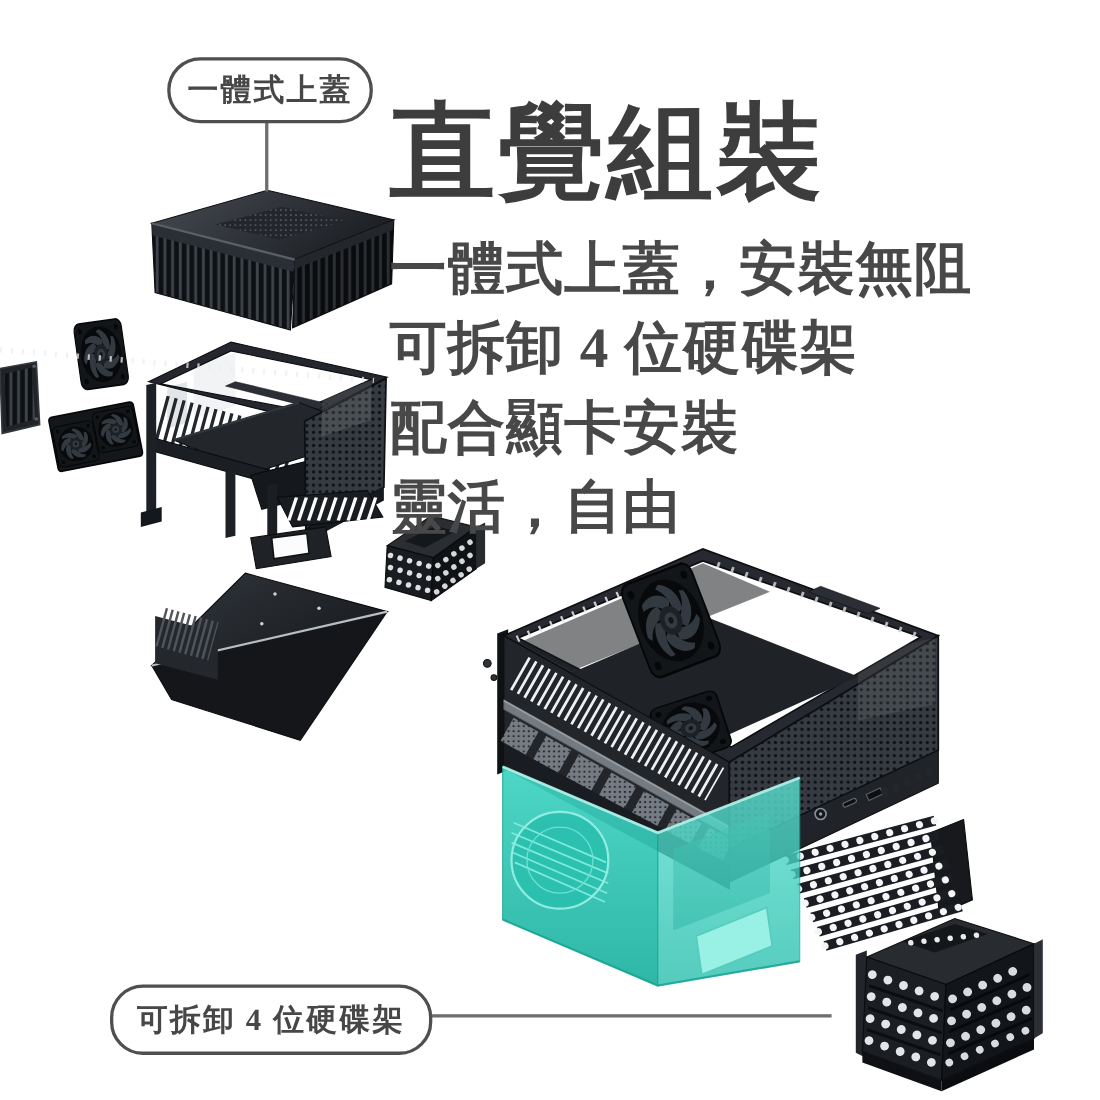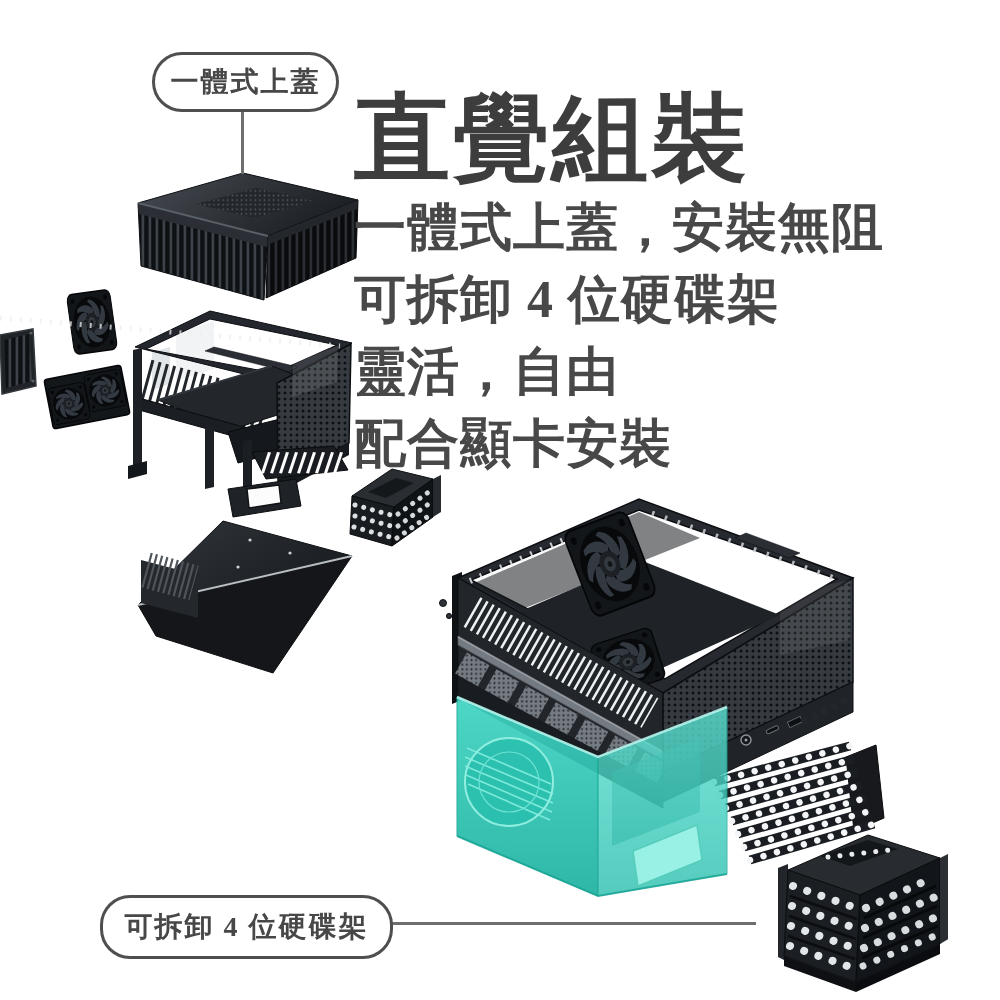--- a/index.html
+++ b/index.html
@@ -9,21 +9,21 @@
   .callout{position:absolute;border:3px solid #4f4f4f;border-radius:30px;background:#ffffff;
            color:#474747;display:flex;align-items:center;justify-content:center;
            font-weight:600;letter-spacing:2px;z-index:5;}
   .callout-top{left:152px;top:52px;width:181px;height:54px;font-size:28px;}
   .callout-bottom{left:100px;top:895px;width:287px;height:58px;font-size:28px;}
   .leader{position:absolute;background:#6e6e6e;z-index:4;}
   .leader-v{left:241px;top:108px;width:3px;height:66px;}
   .leader-h{left:387px;top:922px;width:369px;height:3px;}
   .headline{position:absolute;top:90px;right:34px;color:#3d3d3d;z-index:5;}
   .headline h1{margin:0;font-size:96px;line-height:1.02;font-weight:700;letter-spacing:3px;}
-  .headline .sub{margin-top:4px;padding-right:30px;font-size:52px;line-height:72px;
+  .headline .sub{margin-top:22px;padding-right:30px;font-size:52px;line-height:72px;
                  font-weight:700;color:#484848;letter-spacing:1px;}
 </style>
 </head>
 <body>
 
 <div class="canvas">
 
   <svg class="scene" width="1000" height="1000" viewBox="0 0 1000 1000">
     <defs>
       <linearGradient id="coverTop" x1="0" y1="0" x2="1" y2="0.4">
@@ -298,18 +298,18 @@
   </div>
   <div class="callout callout-bottom">
     <span>可拆卸 4 位硬碟架</span>
   </div>
 
   <div class="headline">
     <h1>直覺組裝</h1>
     <div class="sub">
       <div>一體式上蓋，安裝無阻</div>
       <div>可拆卸 4 位硬碟架</div>
+      <div>配合顯卡安裝</div>
       <div>靈活，自由</div>
-      <div>配合顯卡安裝</div>
     </div>
   </div>
 
 </div>
 
 </body></html>

